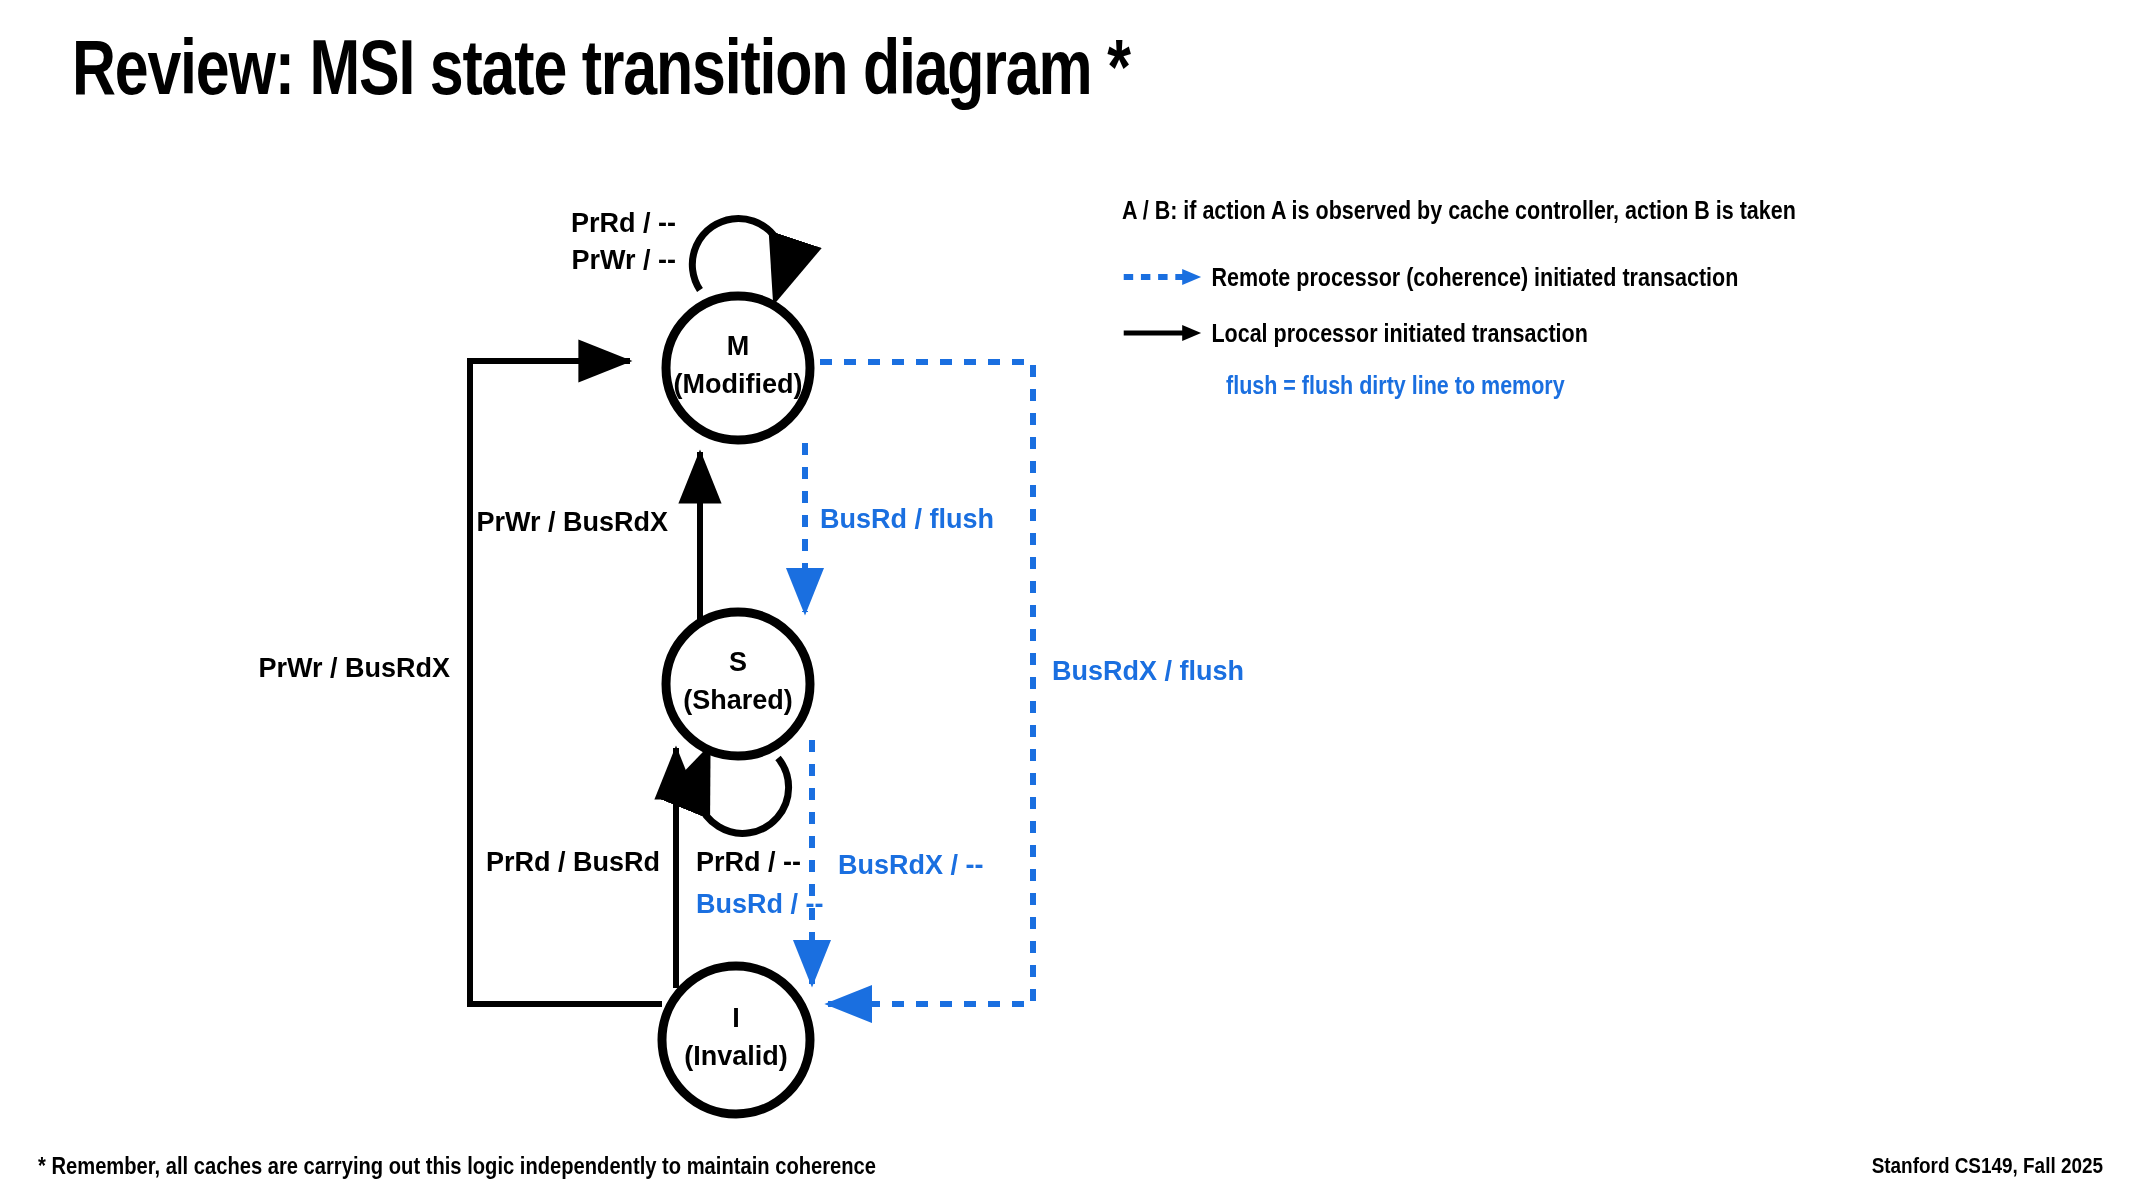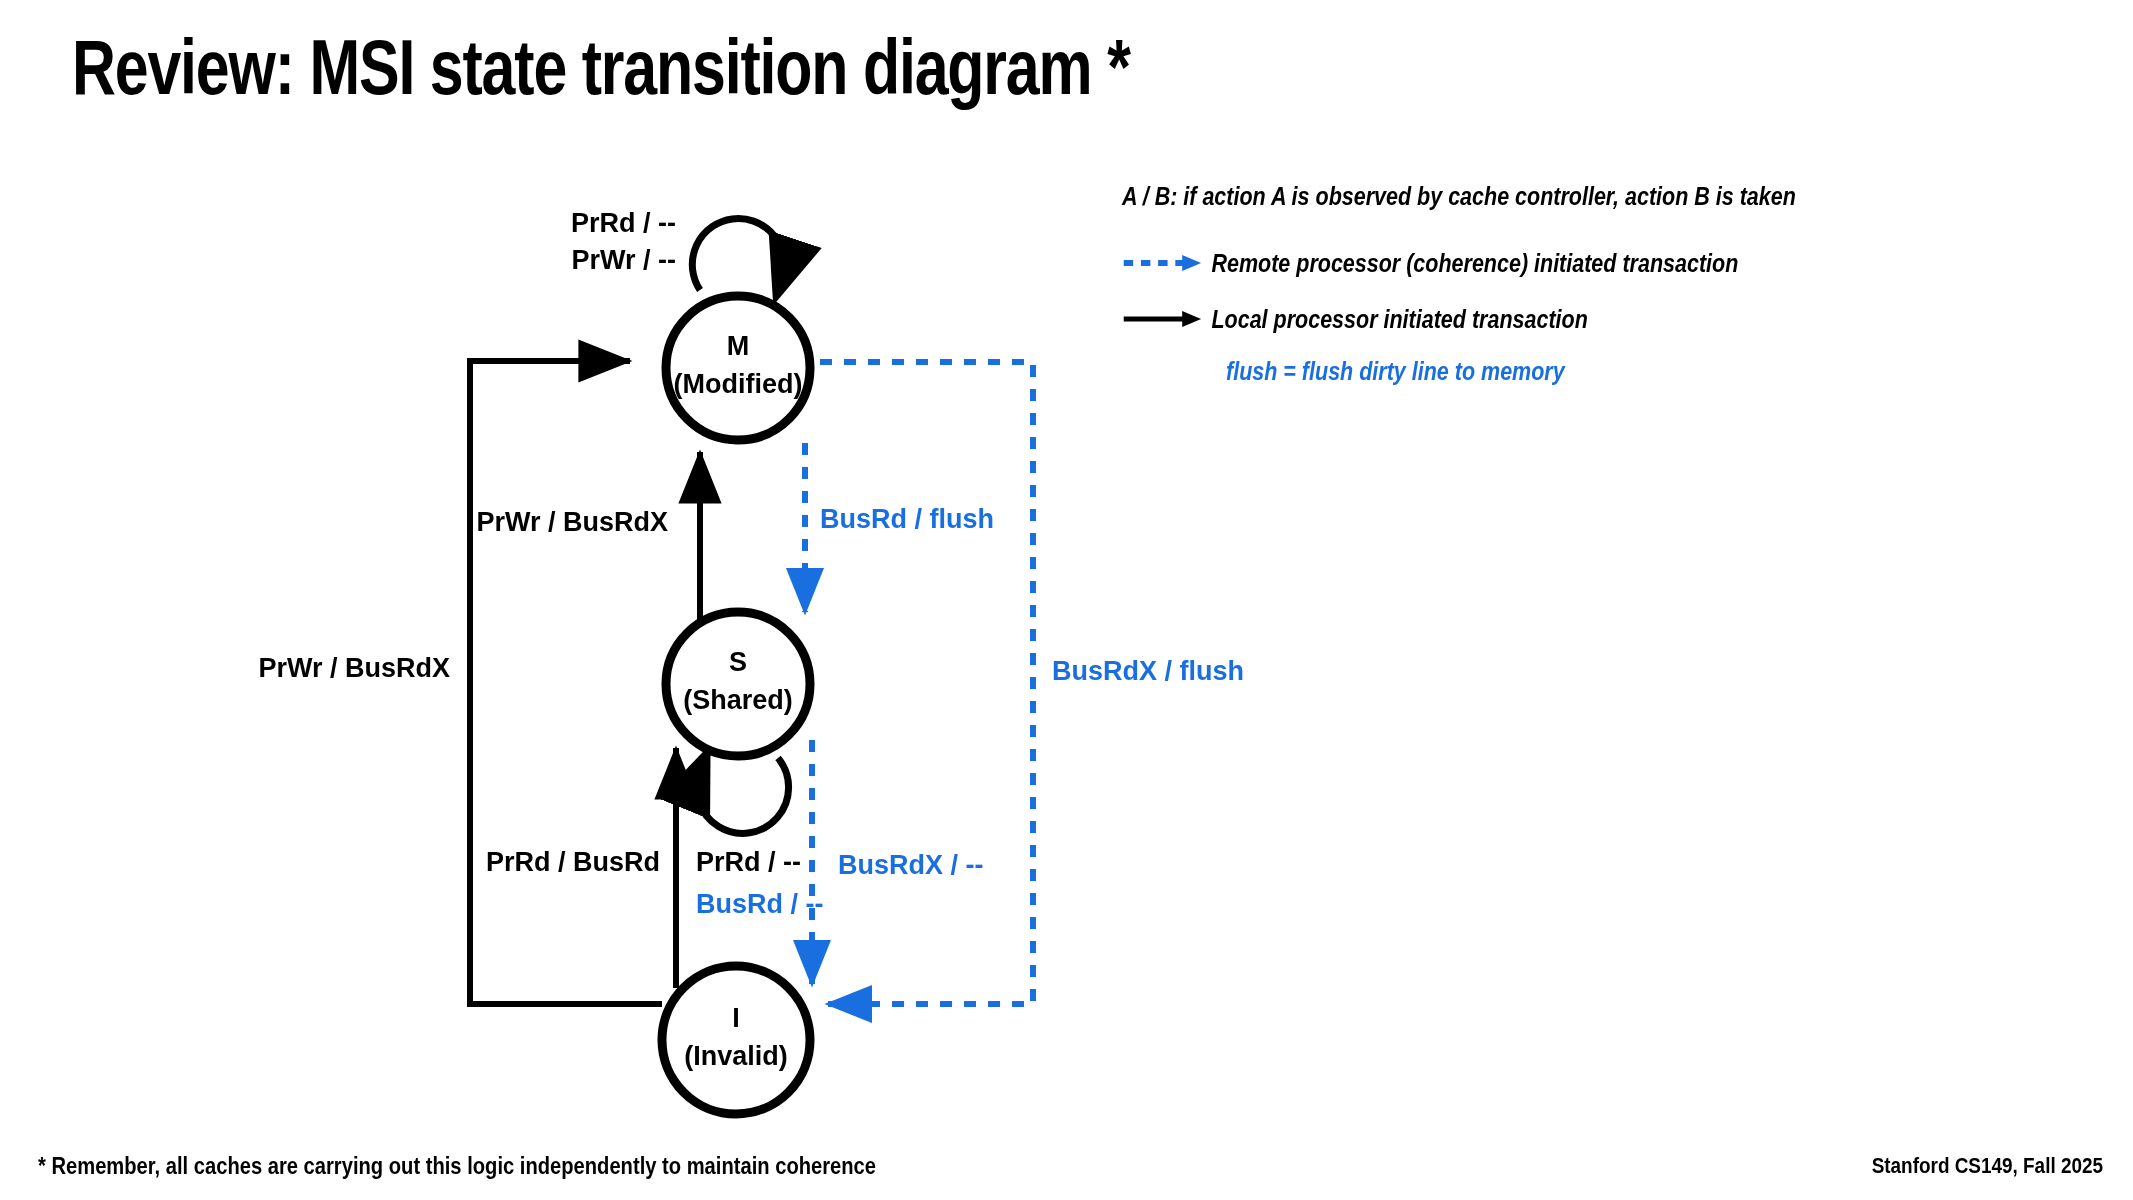--- a/index.html
+++ b/index.html
@@ -16,21 +16,21 @@
     left:72px;top:22px;
     font-size:78px;
     font-weight:bold;
     color:#000000;
     letter-spacing:-1.5px;
     transform:scaleX(0.78);
     transform-origin:left top;
     white-space:nowrap;
   }
   .diagram{position:absolute;left:0;top:0;width:2133px;height:1200px;}
-  .legend{position:absolute;left:1122px;top:182px;width:900px;font-style:italic;}
+  .legend{position:absolute;left:1122px;top:196px;width:900px;}
   .legend-row{
     position:relative;
     font-size:25px;
     font-weight:bold;
     color:#000000;
     white-space:nowrap;
     transform:scaleX(0.86);
     transform-origin:left top;
   }
   .legend-head{margin-bottom:32px;}

